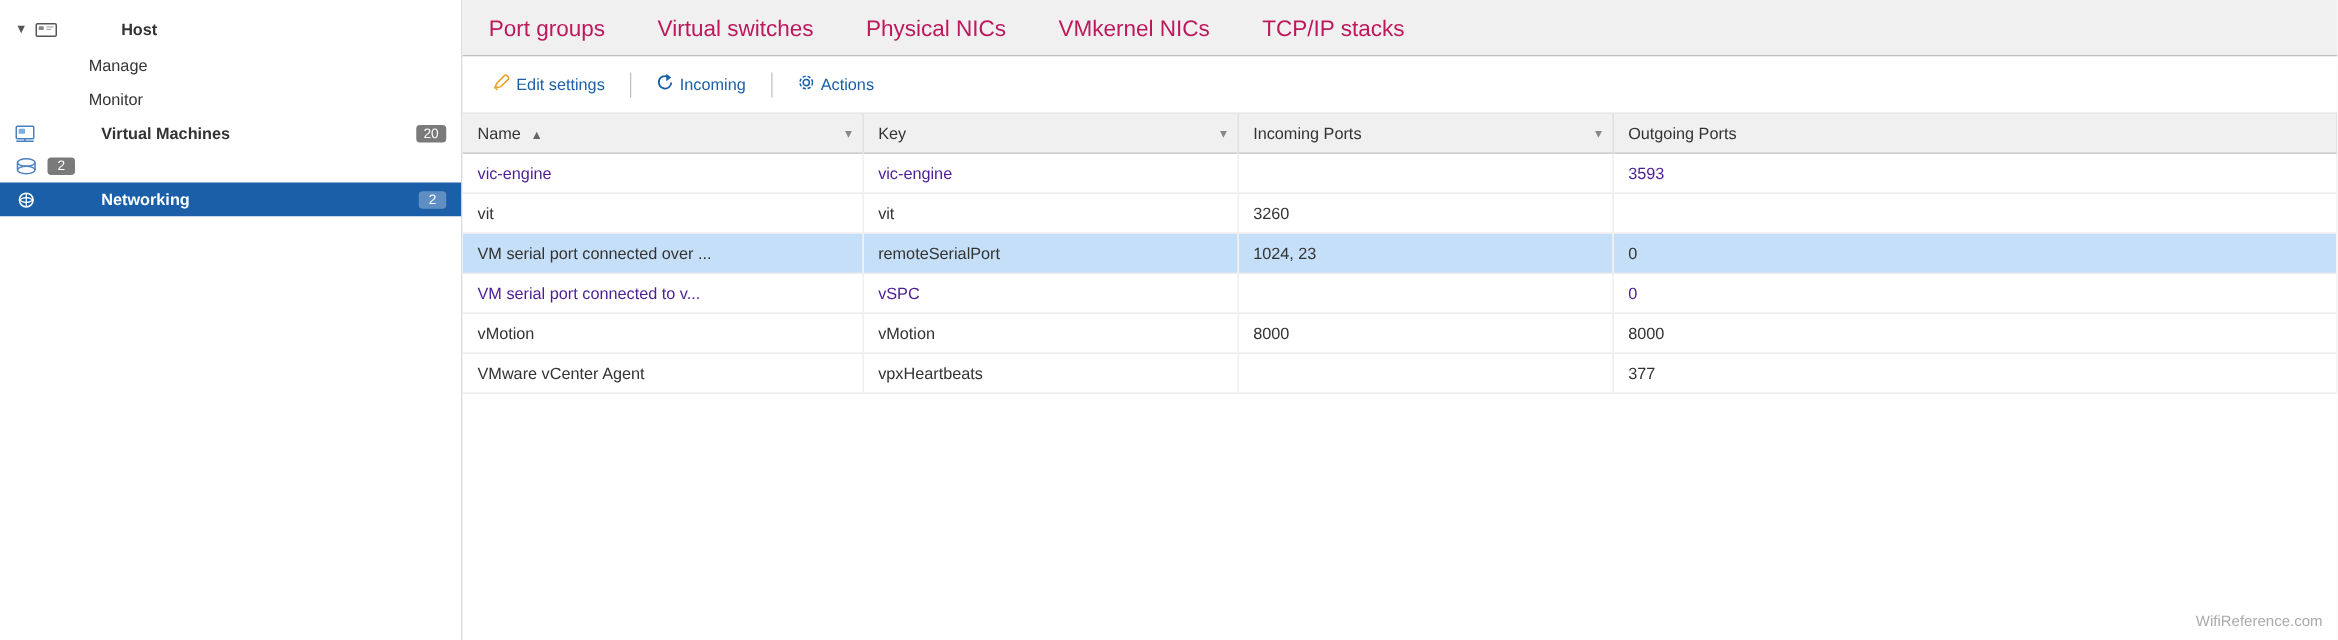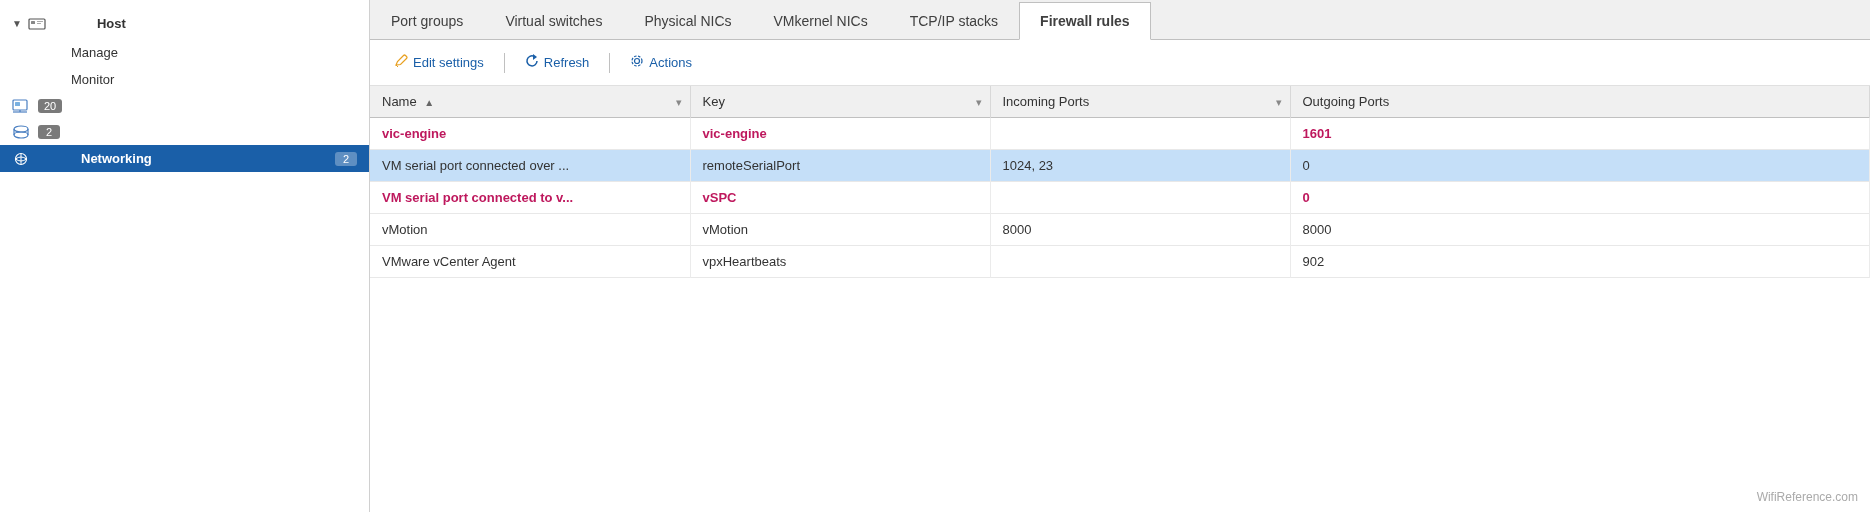--- a/index.html
+++ b/index.html
@@ -95,27 +95,27 @@
       display: flex;
       background: #f0f0f0;
       border-bottom: 1px solid #c0c0c0;
       padding-top: 2px;
       padding-left: 0;
     }
 
     .tab {
       padding: 10px 20px;
       cursor: pointer;
-      color: #404040;
+      color: #be185d;
       background: transparent;
       border: none;
       border-top: 1px solid transparent;
       border-left: 1px solid transparent;
       border-right: 1px solid transparent;
-      font-size: 14px;
+      font-size: 18px;
       white-space: nowrap;
     }
 
     .tab.active {
       background: #fff;
       border-top: 1px solid #c0c0c0;
       border-left: 1px solid #c0c0c0;
       border-right: 1px solid #c0c0c0;
       border-bottom: 1px solid #fff;
       font-weight: bold;
@@ -208,22 +208,21 @@
     tbody td {
       padding: 8px 12px;
       color: #333;
       overflow: hidden;
       text-overflow: ellipsis;
       white-space: nowrap;
       border-right: 1px solid #ebebeb;
     }
 
     tbody tr.dim td {
-      color: #be185d;
-      font-weight: bold;
+      color: #4c1d95;
     }
 
     .col-name { width: 320px; }
     .col-key  { width: 300px; }
     .col-incoming { width: 300px; }
     .col-outgoing { width: auto; }
 
     
     .watermark {
       position: absolute;
@@ -263,20 +262,21 @@
 
   <div class="sidebar-item bold">
     <span class="item-icon">
       <svg width="18" height="14" viewBox="0 0 18 14">
         <rect x="1" y="1" width="14" height="10" rx="1" fill="none" stroke="#4a7fc1" stroke-width="1.2"></rect>
         <rect x="3" y="3" width="5" height="4" rx="0.5" fill="#7ab0e0"></rect>
         <line x1="1" y1="13" x2="15" y2="13" stroke="#4a7fc1" stroke-width="1.2"></line>
         <line x1="8" y1="11" x2="8" y2="13" stroke="#4a7fc1" stroke-width="1.2"></line>
       </svg>
     </span>
+    <span class="item-label">Virtual Machines</span>
     <span class="badge">20</span>
   </div>
 
   <div class="sidebar-item bold">
     <span class="item-icon">
       <svg width="18" height="14" viewBox="0 0 18 14">
         <ellipse cx="9" cy="4" rx="7" ry="3" fill="none" stroke="#4a7fc1" stroke-width="1.2"></ellipse>
         <line x1="2" y1="4" x2="2" y2="10" stroke="#4a7fc1" stroke-width="1.2"></line>
         <line x1="16" y1="4" x2="16" y2="10" stroke="#4a7fc1" stroke-width="1.2"></line>
         <ellipse cx="9" cy="10" rx="7" ry="3" fill="none" stroke="#4a7fc1" stroke-width="1.2"></ellipse>
@@ -300,42 +300,41 @@
 </div>
 
 <div class="main" style="position:relative;">
 
   <div class="tabs">
     <button class="tab">Port groups</button>
     <button class="tab">Virtual switches</button>
     <button class="tab">Physical NICs</button>
     <button class="tab">VMkernel NICs</button>
     <button class="tab">TCP/IP stacks</button>
-    <button class="tab active">Firewall rules</button>
   </div>
 
   <div class="toolbar">
     <button class="toolbar-btn">
       <span>
         <svg width="14" height="14" viewBox="0 0 14 14">
           <path d="M2,11 L3.5,7.5 L9.5,1.5 C10,1 11,1 11.5,1.5 L12.5,2.5 C13,3 13,4 12.5,4.5 L6.5,10.5 Z" fill="none" stroke="#e8a020" stroke-width="1.2"></path>
           <line x1="2" y1="11" x2="4" y2="13" stroke="#e8a020" stroke-width="1"></line>
         </svg>
       </span>
       <span>Edit settings</span>
     </button>
     <div class="toolbar-sep"></div>
     <button class="toolbar-btn">
       <span>
         <svg width="14" height="14" viewBox="0 0 14 14">
           <path d="M12,7 A5,5 0 1,1 9,2.3" fill="none" stroke="#1a5fa8" stroke-width="1.5"></path>
           <polygon points="8,0 12,3 8,6" fill="#1a5fa8"></polygon>
         </svg>
       </span>
-      <span>Refresh</span>
+      <span>Incoming</span>
     </button>
     <div class="toolbar-sep"></div>
     <button class="toolbar-btn">
       <span>
         <svg width="14" height="14" viewBox="0 0 14 14">
           <circle cx="7" cy="7" r="2.5" fill="none" stroke="#1a5fa8" stroke-width="1.2"></circle>
           <circle cx="7" cy="7" r="5" fill="none" stroke="#1a5fa8" stroke-width="1.2" stroke-dasharray="2.5 1.5"></circle>
         </svg>
       </span>
       <span>Actions</span>
@@ -362,21 +361,27 @@
           <th class="col-outgoing">
             <span>Outgoing Ports</span>
           </th>
         </tr>
       </thead>
       <tbody id="table-body">
       <tr class="dim">
             <td>vic-engine</td>
             <td>vic-engine</td>
             <td></td>
-            <td>1601</td>
+            <td>3593</td>
+          </tr>
+          <tr>
+            <td>vit</td>
+            <td>vit</td>
+            <td>3260</td>
+            <td></td>
           </tr>
           <tr class="selected">
             <td>VM serial port connected over ...</td>
             <td>remoteSerialPort</td>
             <td>1024, 23</td>
             <td>0</td>
           </tr>
           <tr class="dim">
             <td>VM serial port connected to v...</td>
             <td>vSPC</td>
@@ -386,20 +391,20 @@
           <tr>
             <td>vMotion</td>
             <td>vMotion</td>
             <td>8000</td>
             <td>8000</td>
           </tr>
           <tr>
             <td>VMware vCenter Agent</td>
             <td>vpxHeartbeats</td>
             <td></td>
-            <td>902</td>
+            <td>377</td>
           </tr>
         </tbody>
     </table>
   </div>
 
   <div class="watermark">WifiReference.com</div>
 </div>
 
 </body></html>

